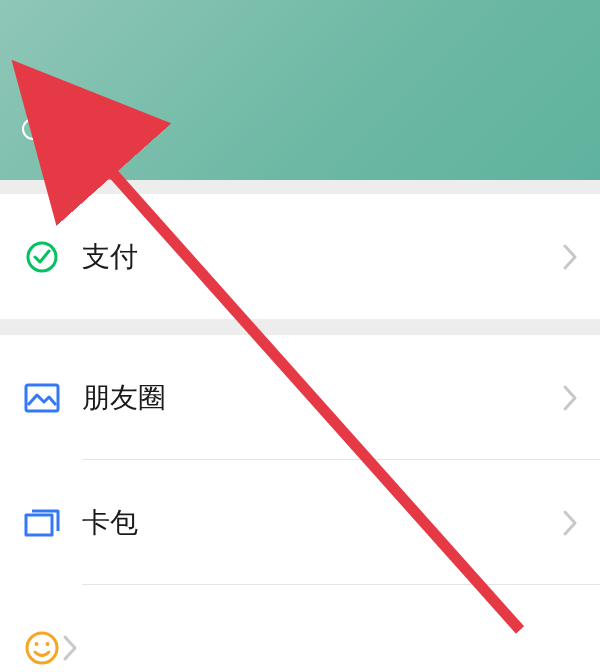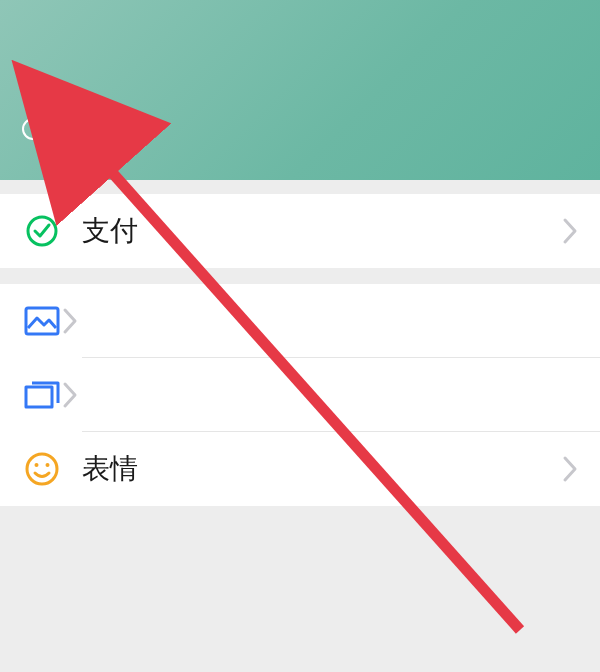--- a/index.html
+++ b/index.html
@@ -24,21 +24,21 @@
     width: 22px; height: 22px;
     border: 2.5px solid #ffffff;
     border-radius: 50%;
     display: inline-block;
   }
   .group { background: #ffffff; }
   .group + .group { margin-top: 16px; }
   .row {
     display: flex;
     align-items: center;
-    height: 74px;
+    height: 125px;
     padding: 0 22px;
     position: relative;
   }
   .row .icon-slot {
     width: 40px; height: 40px;
     display: flex; align-items: center; justify-content: center;
     flex: 0 0 40px;
   }
   .row .label {
     flex: 1 1 auto;
@@ -98,53 +98,54 @@
   <div class="group">
 
 
     <div class="row">
       <span class="icon-slot">
         <svg width="36" height="30" viewBox="0 0 36 30">
           <rect x="2" y="2" width="32" height="26" rx="2" fill="none" stroke="#3478f6" stroke-width="3"></rect>
           <path d="M4 22 l9 -10 l7 7 l5 -5 l7 8" fill="none" stroke="#3478f6" stroke-width="3" stroke-linejoin="round"></path>
         </svg>
       </span>
+      <span class="label">朋友圈</span>
       <span class="chev">
         <svg width="16" height="28" viewBox="0 0 16 28">
             <path d="M3 3 l10 11 l-10 11" fill="none" stroke="#c7c7cc" stroke-width="3" stroke-linecap="round" stroke-linejoin="round"></path>
           </svg>
       </span>
       <div class="row-sep"></div>
     </div>
 
     <div class="row">
       <span class="icon-slot">
         <svg width="38" height="30" viewBox="0 0 38 30">
           <path d="M3 7 h26 v20 h-26 z" fill="none" stroke="#3478f6" stroke-width="3" stroke-linejoin="round"></path>
           <path d="M9 3 h26 v20" fill="none" stroke="#3478f6" stroke-width="3" stroke-linejoin="round"></path>
         </svg>
       </span>
+      <span class="label">卡包</span>
       <span class="chev">
         <svg width="16" height="28" viewBox="0 0 16 28">
             <path d="M3 3 l10 11 l-10 11" fill="none" stroke="#c7c7cc" stroke-width="3" stroke-linecap="round" stroke-linejoin="round"></path>
           </svg>
       </span>
       <div class="row-sep"></div>
     </div>
 
     <div class="row">
       <span class="icon-slot">
         <svg width="36" height="36" viewBox="0 0 36 36">
           <circle cx="18" cy="18" r="15" fill="none" stroke="#f5a623" stroke-width="3"></circle>
           <circle cx="12.5" cy="14" r="2" fill="#f5a623"></circle>
           <circle cx="23.5" cy="14" r="2" fill="#f5a623"></circle>
           <path d="M11 22 q7 7 14 0" fill="none" stroke="#f5a623" stroke-width="3" stroke-linecap="round"></path>
         </svg>
       </span>
-      <span class="label">表情</span>
       <span class="chev">
         <svg width="16" height="28" viewBox="0 0 16 28">
             <path d="M3 3 l10 11 l-10 11" fill="none" stroke="#c7c7cc" stroke-width="3" stroke-linecap="round" stroke-linejoin="round"></path>
           </svg>
       </span>
     </div>
 
   </div>
 
   <svg class="annotation-arrow" width="600" height="672">

